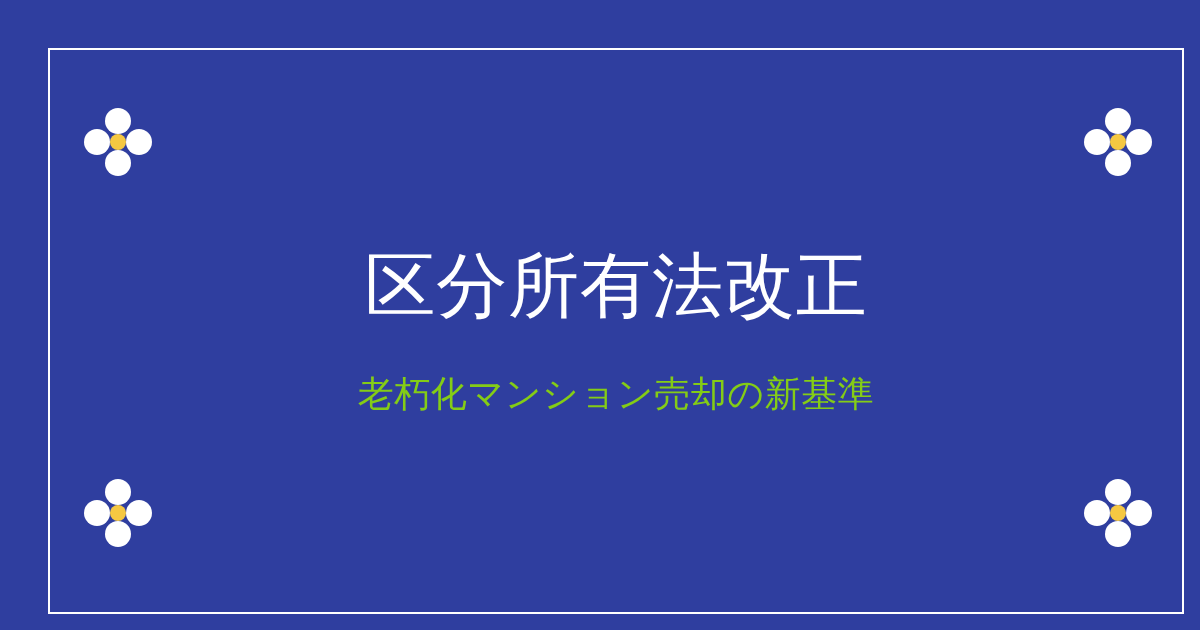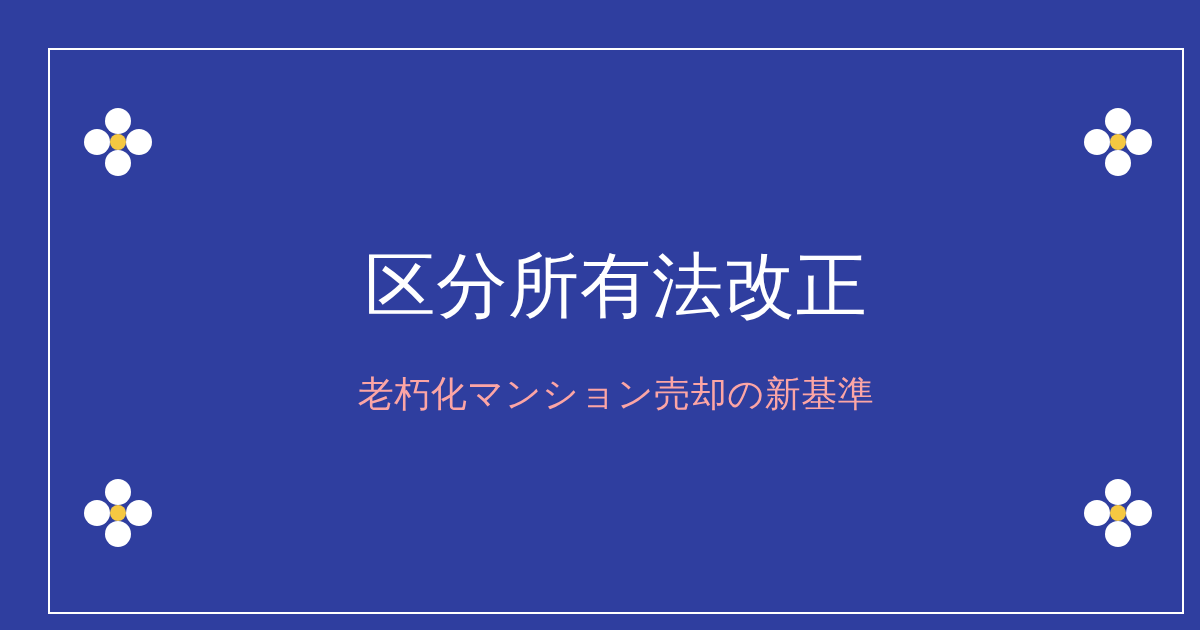--- a/index.html
+++ b/index.html
@@ -154,17 +154,17 @@
   <div class="ornament ornament-br">
     <span class="petal petal-top"></span>
     <span class="petal petal-bottom"></span>
     <span class="petal petal-left"></span>
     <span class="petal petal-right"></span>
     <span class="ornament-core" style="background: rgb(245, 200, 66);"></span>
   </div>
 
   <div id="center-stack">
     <h1 id="main-title" style="color: rgb(255, 255, 255);">区分所有法改正</h1>
-    <p id="sub-title" style="color: #fca5a5; margin-top: 28px;">老朽化マンション売却の新基準</p>
+    <p id="sub-title" style="color: #84cc16; margin-top: 28px;">老朽化マンション売却の新基準</p>
   </div>
 
 
 </div>
 
 </body></html>

